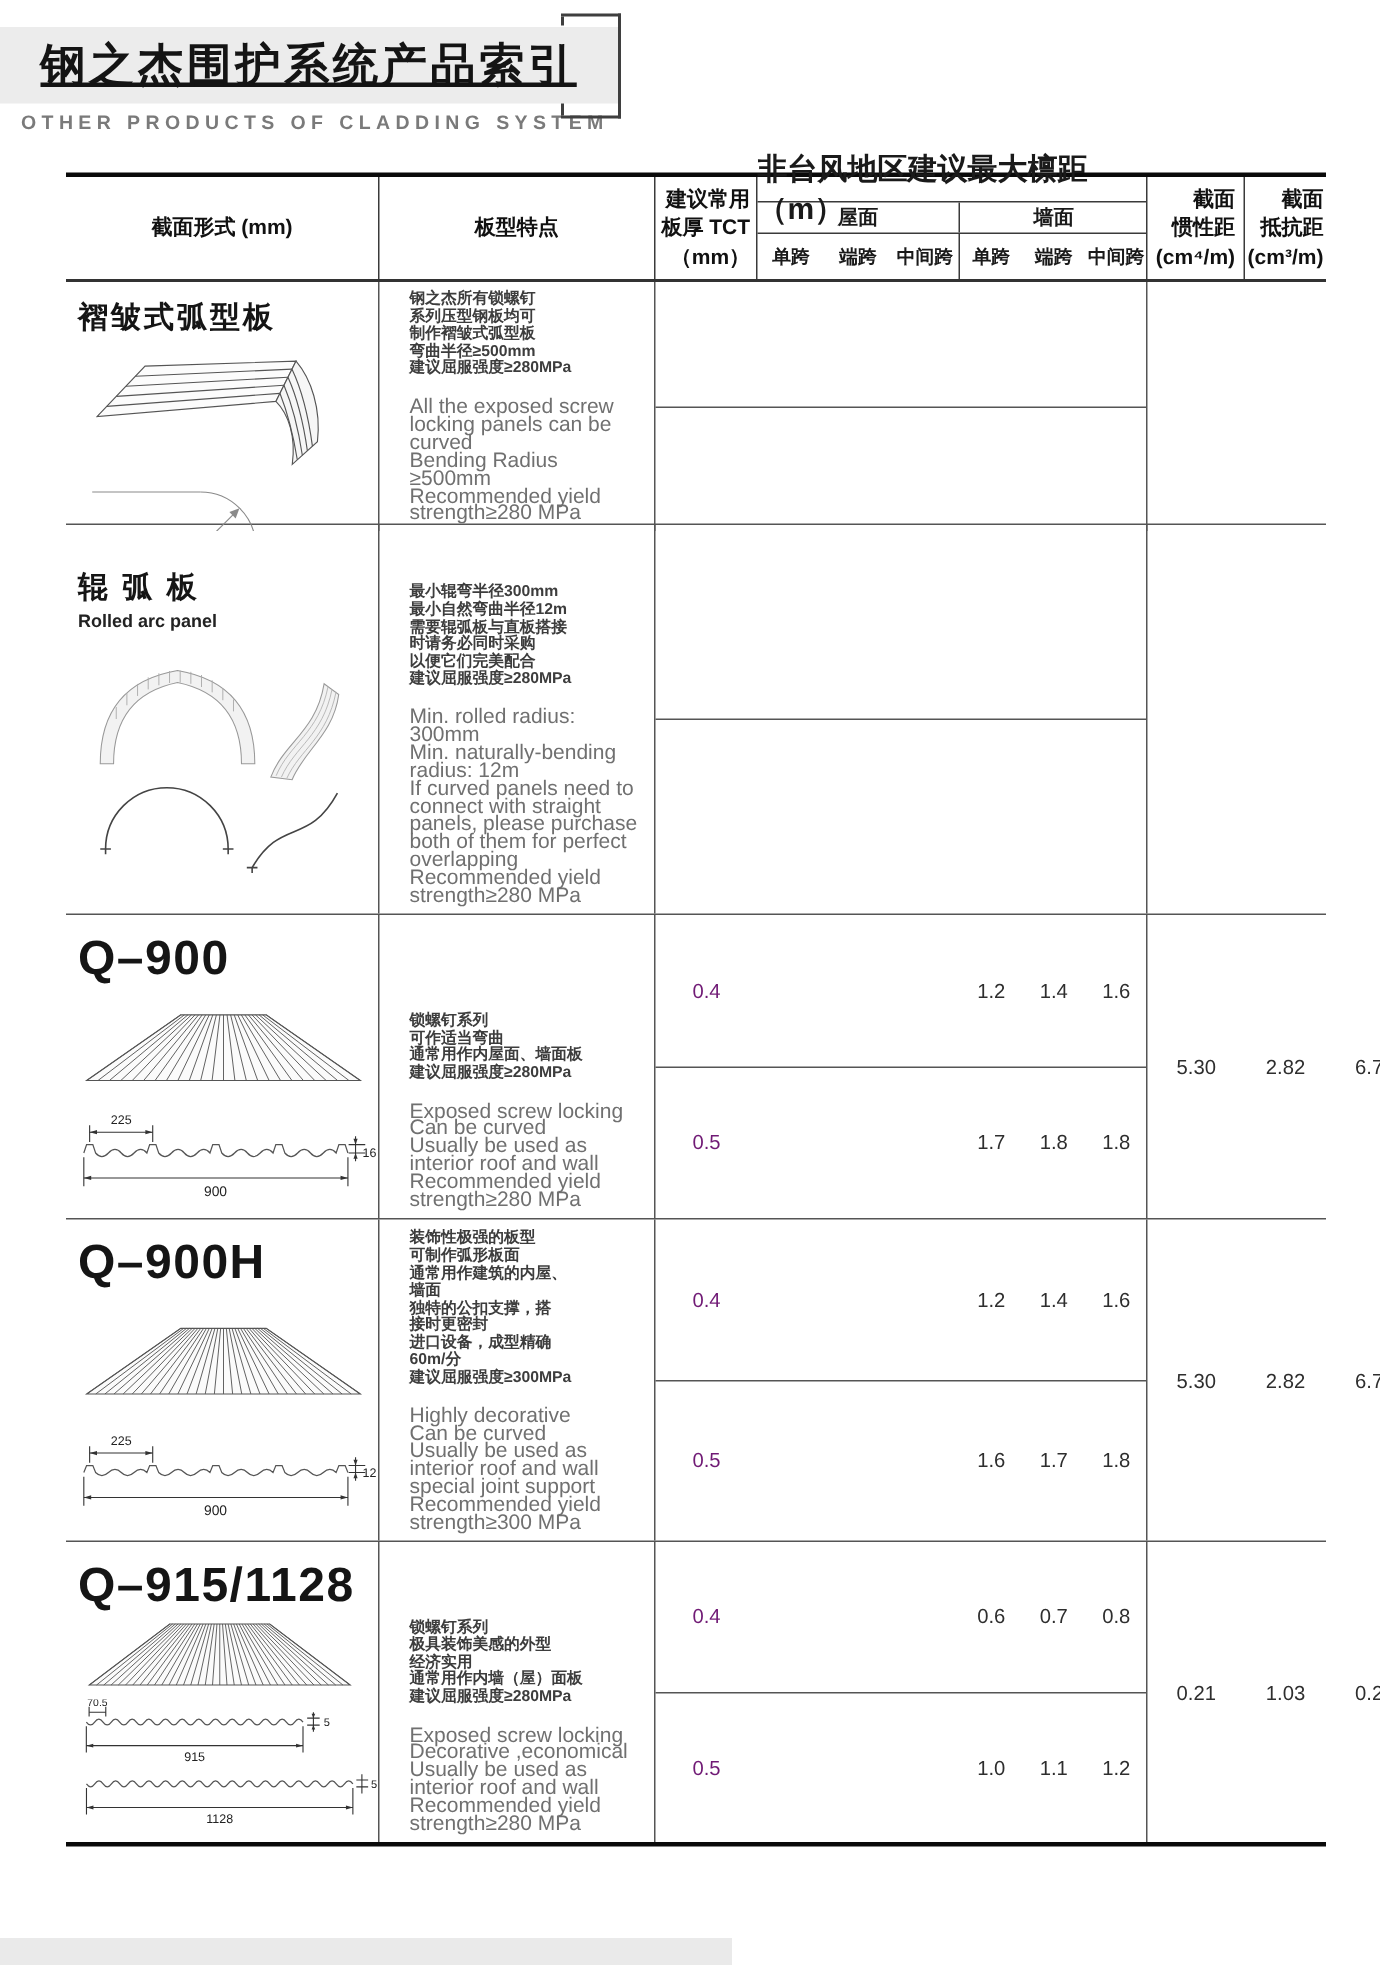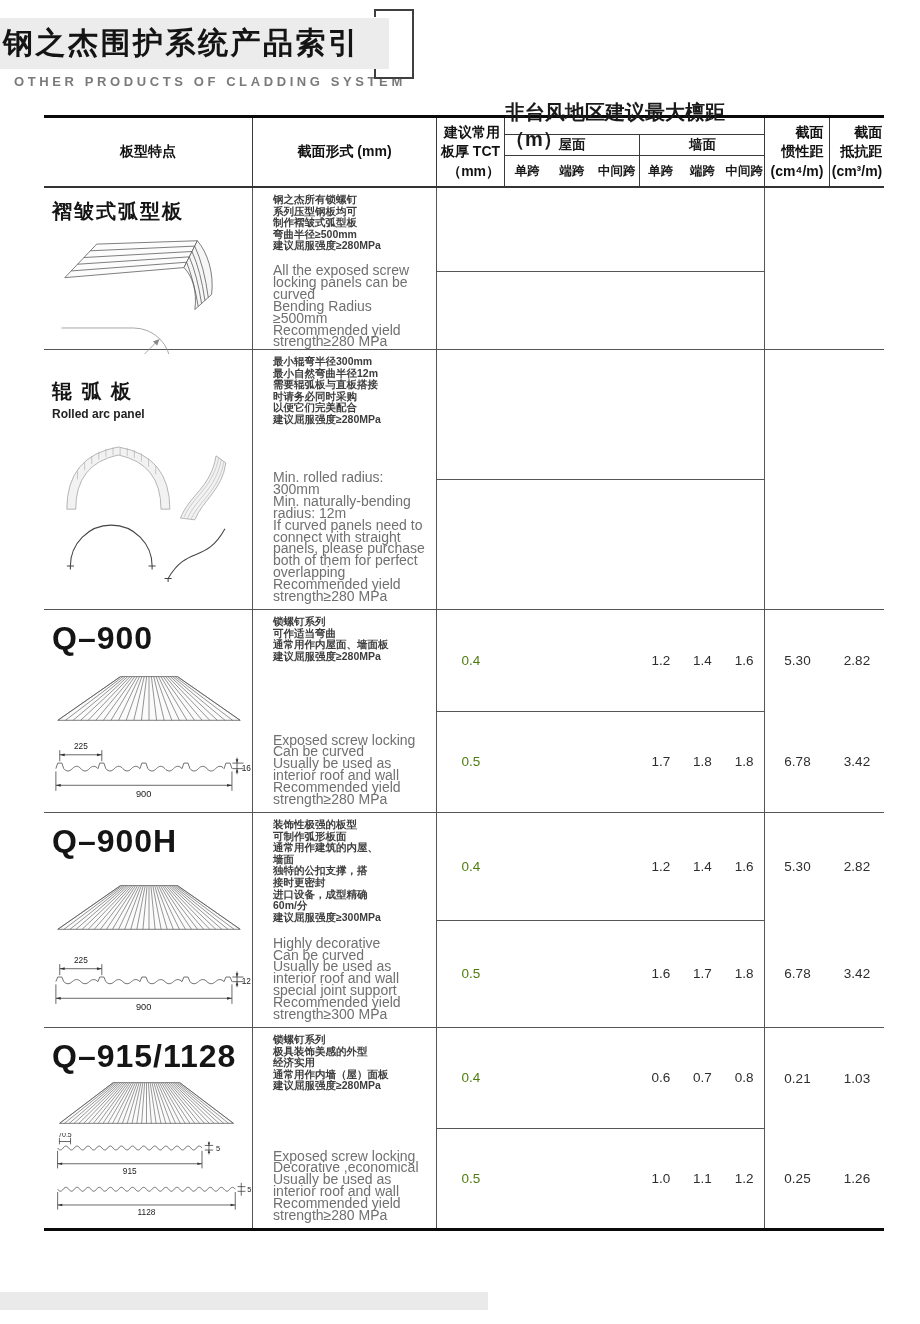--- a/index.html
+++ b/index.html
@@ -1,22 +1,22 @@
 <!DOCTYPE html>
 <html><head>
 <meta charset="utf-8">
 <style>
   html,body{margin:0;padding:0;background:#fff;}
   .page{position:relative;width:920px;height:1324px;background:#fff;overflow:hidden;
         font-family:"Liberation Sans","DejaVu Sans",sans-serif;color:#1a1a1a;}
 
   
   .hd{position:absolute;left:0;top:18px;}
-  .hd-band{display:inline-block;background:#ececec;padding:5px 28px 5px 3px;
-           font-size:30px;font-weight:bold;letter-spacing:2.5px;color:#141414;white-space:nowrap;}
+  .hd-band{display:inline-block;background:#ececec;padding:5px 28px 5px 27px;
+           font-size:30px;font-weight:bold;letter-spacing:2.5px;color:#141414;white-space:nowrap;text-decoration:underline;}
   .hd-sub{margin:5px 0 0 14px;font-size:13px;font-weight:bold;letter-spacing:3.6px;color:#7a7a7a;white-space:nowrap;}
   .bracket{position:absolute;left:374px;top:-9px;width:38px;height:66px;
            border-top:2px solid #3f3f3f;border-right:2px solid #3f3f3f;border-bottom:2px solid #3f3f3f;}
   .bracket::before{content:"";position:absolute;left:0;bottom:0;width:2px;height:8px;background:#3f3f3f;}
   .bracket::after{content:"";position:absolute;left:0;top:0;width:2px;height:6px;background:#3f3f3f;}
 
   
   .tbl{position:absolute;left:44px;top:115px;width:840px;
        border-top:3px solid #0a0a0a;border-bottom:3px solid #0a0a0a;}
   .tbl *{box-sizing:border-box;}
@@ -39,32 +39,32 @@
   .prow:last-child{border-bottom:none;}
   .cell{border-right:1px solid #555;}
   .cell.iw{border-right:none;}
 
   .sec{padding:10px 4px 0 8px;overflow:hidden;}
   .sec .t-cn{font-size:20px;font-weight:bold;letter-spacing:2px;color:#151515;}
   .sec .t-q{font-size:32px;font-weight:bold;letter-spacing:1px;color:#151515;}
   .sec .t-en{font-size:12px;font-weight:bold;color:#222;margin-top:2px;}
   .sec svg{display:block;}
 
-  .feat{display:flex;flex-direction:column;justify-content:space-between;padding:6px 6px 6px 20px;gap:13px;}
+  .feat{display:flex;flex-direction:column;justify-content:flex-end;padding:6px 6px 6px 20px;gap:13px;}
   .feat .cn{font-size:10.5px;line-height:11.6px;font-weight:600;color:#3d3d3d;white-space:pre-line;}
   .feat .en{font-size:14px;line-height:11.9px;color:#707070;white-space:pre-line;}
 
   .data{display:flex;flex-direction:column;}
   .data .sub{flex:1;display:grid;grid-template-columns:68px 135px 125px;align-items:center;}
   .data .sub.first{border-bottom:1px solid #555;}
-  .thk{text-align:center;font-size:13.5px;color:#4d7c0f;}
+  .thk{text-align:center;font-size:13.5px;color:#701a75;}
   .trio3{display:grid;grid-template-columns:1fr 1fr 1fr;}
   .trio3 span{text-align:center;font-size:13.5px;color:#2e2e2e;}
 
-  .iw{display:flex;flex-direction:column;}
+  .iw{display:flex;flex-direction:row;}
   .iw .sub2{flex:1;display:grid;grid-template-columns:65px 54px;align-items:center;}
   .iw .sub2 span{text-align:center;font-size:13.5px;color:#2e2e2e;}
 
   .footbar{position:absolute;left:0;top:1292px;width:488px;height:18px;background:#eaeaea;}
 
   
   .dwg{stroke:#555;fill:none;stroke-width:0.9;}
   .dim{stroke:#333;fill:none;stroke-width:0.8;}
   .dim-t{font-size:9px;fill:#222;font-family:"Liberation Sans",sans-serif;}
 </style>
@@ -75,22 +75,22 @@
 
   <div class="hd">
     <div class="hd-band">钢之杰围护系统产品索引</div>
     <div class="hd-sub">OTHER PRODUCTS OF CLADDING SYSTEM</div>
     <div class="bracket"></div>
   </div>
 
   <div class="tbl">
 
     <div class="hdr">
+      <div class="hcell">截面形式 (mm)</div>
       <div class="hcell">板型特点</div>
-      <div class="hcell">截面形式 (mm)</div>
       <div class="hcell">建议常用
 板厚 TCT
 （mm）</div>
       <div class="hgroup">
         <div class="g-title">非台风地区建议最大檩距（m）</div>
         <div class="g-rw">
           <div>屋面</div>
           <div>墙面</div>
         </div>
         <div class="g-cols">

